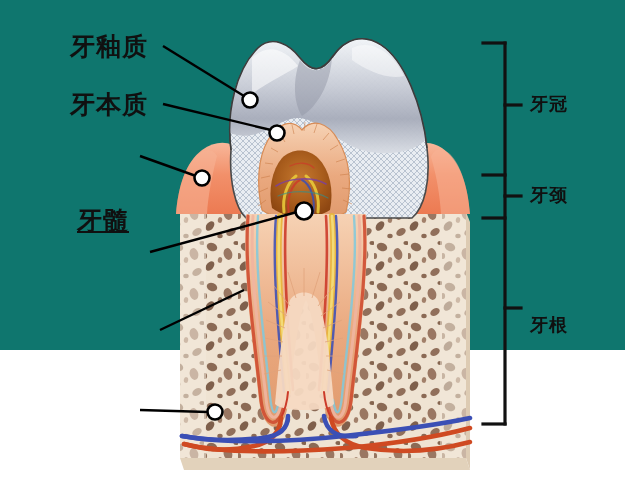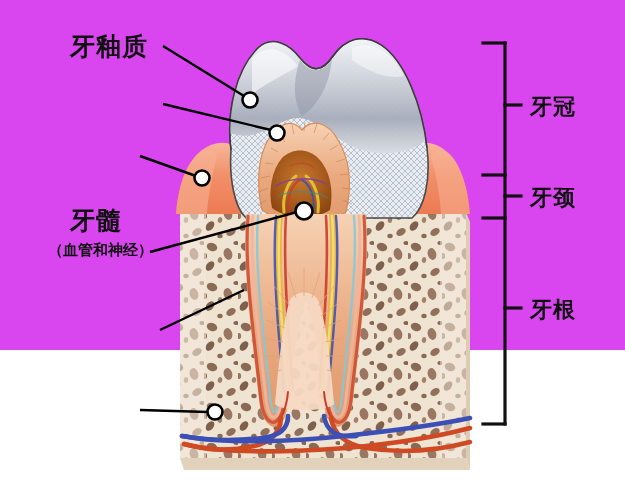--- a/index.html
+++ b/index.html
@@ -1,24 +1,24 @@
 <!DOCTYPE html>
 <html><head>
 <meta charset="utf-8">
 <style>
   html,body{margin:0;padding:0;background:#ffffff;}
   body{width:625px;height:499px;overflow:hidden;
        font-family:"DejaVu Sans","Liberation Sans",sans-serif;}
-  #stage{position:relative;width:625px;height:350px;background:#d946ef;}
+  #stage{position:relative;width:625px;height:350px;background:#0f766e;}
   #stage svg{position:absolute;left:0;top:0;}
   .lbl{position:absolute;color:#101010;font-weight:700;white-space:nowrap;
        font-family:"DejaVu Sans","Liberation Sans",sans-serif;}
   .lbl-main{font-size:25px;letter-spacing:1px;}
   .lbl-sub{font-size:15px;letter-spacing:0px;font-weight:700;}
-  .lbl-side{font-size:22px;letter-spacing:1px;}
+  .lbl-side{font-size:18px;letter-spacing:1px;}
 </style>
 </head>
 <body>
 
 <div id="stage">
 
   <svg width="625" height="499" viewBox="0 0 625 499">
     <defs>
 
       <pattern id="pEnamel" width="6" height="6" patternUnits="userSpaceOnUse">
@@ -227,20 +227,20 @@
       <line x1="505" y1="424" x2="483" y2="424"></line>
       <line x1="505" y1="175" x2="483" y2="175"></line>
       <line x1="505" y1="218" x2="483" y2="218"></line>
       <line x1="505" y1="105" x2="521" y2="105"></line>
       <line x1="505" y1="196" x2="521" y2="196"></line>
       <line x1="505" y1="308" x2="521" y2="308"></line>
     </g>
   </svg>
 
   <div class="lbl lbl-main" style="left:70px;  top:30px;">牙釉质</div>
-  <div class="lbl lbl-main" style="left:70px;  top:204px;">牙髓</div>
-  <div class="lbl lbl-sub" style="left:48px;  top:241px;">（血管和神经）</div>
+  <div class="lbl lbl-main" style="left:70px;  top:88px;">牙本质</div>
+  <div class="lbl lbl-main" style="left:77px;  top:204px;text-decoration:underline;">牙髓</div>
 
   <div class="lbl lbl-side" style="left:530px; top:92px;">牙冠</div>
   <div class="lbl lbl-side" style="left:530px; top:183px;">牙颈</div>
-  <div class="lbl lbl-side" style="left:530px; top:295px;">牙根</div>
+  <div class="lbl lbl-side" style="left:530px; top:313px;">牙根</div>
 
 </div>
 
 </body></html>

